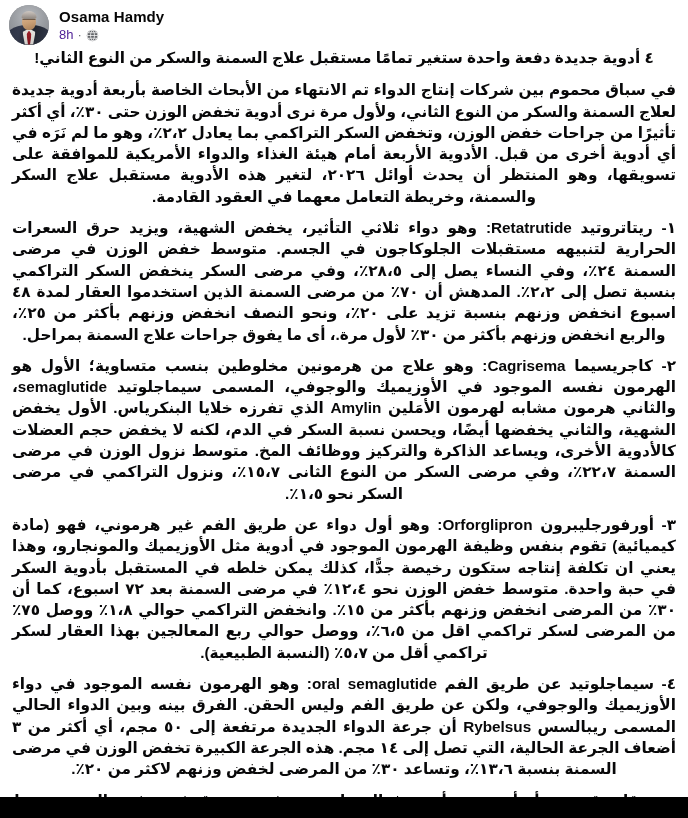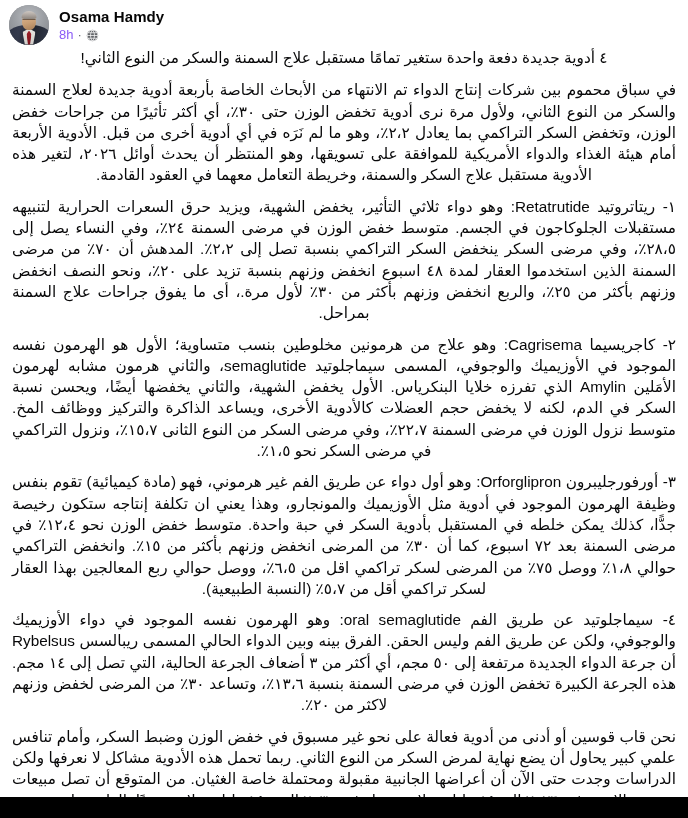--- a/index.html
+++ b/index.html
@@ -126,38 +126,39 @@
   }
   .meta-row {
     display: flex;
     align-items: center;
     gap: 4px;
     margin-top: 1px;
     font-size: 13px;
     line-height: 16px;
     color: #65676b;
   }
-  .meta-time { color: #8b5cf6; }
+  .meta-time { color: #4c1d95; }
   .meta-dot { color: #65676b; font-size: 13px; }
   .globe-icon svg { display: block; }
 
   
   .post-body {
     direction: rtl;
     text-align: justify;
     text-align-last: center;
     padding: 0 12px 0 12px;
     font-size: 15.3px;
     line-height: 21.3px;
     color: #080809;
   }
   .post-body p {
     margin: 0 0 10px 0;
     text-align: justify;
     text-justify: inter-word;
+    font-weight: bold;
   }
   .post-body p.first-line {
     text-align: center;
     margin-bottom: 11px;
   }
 
   
   .bottom-bar {
     position: absolute;
     left: 0;

